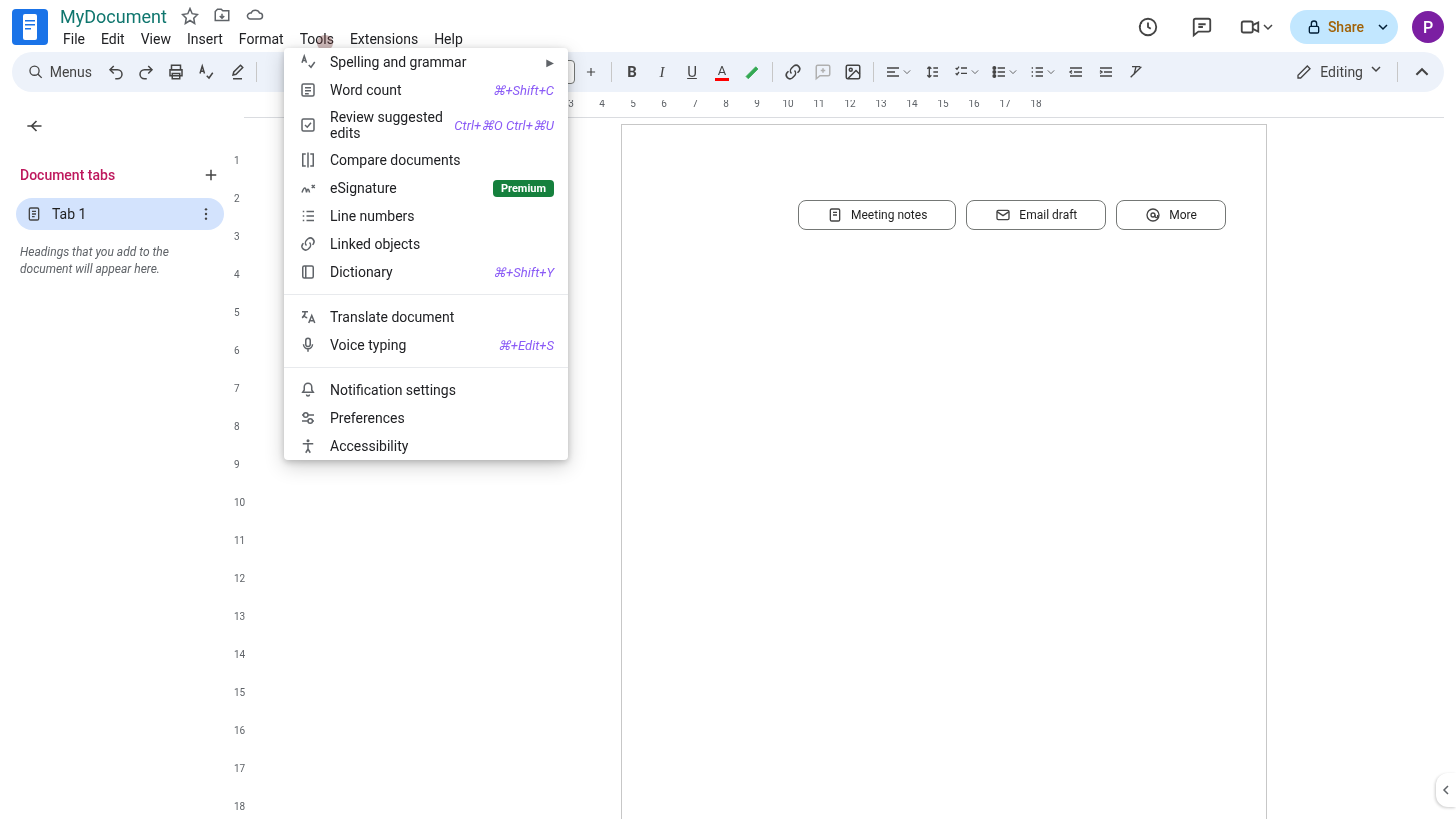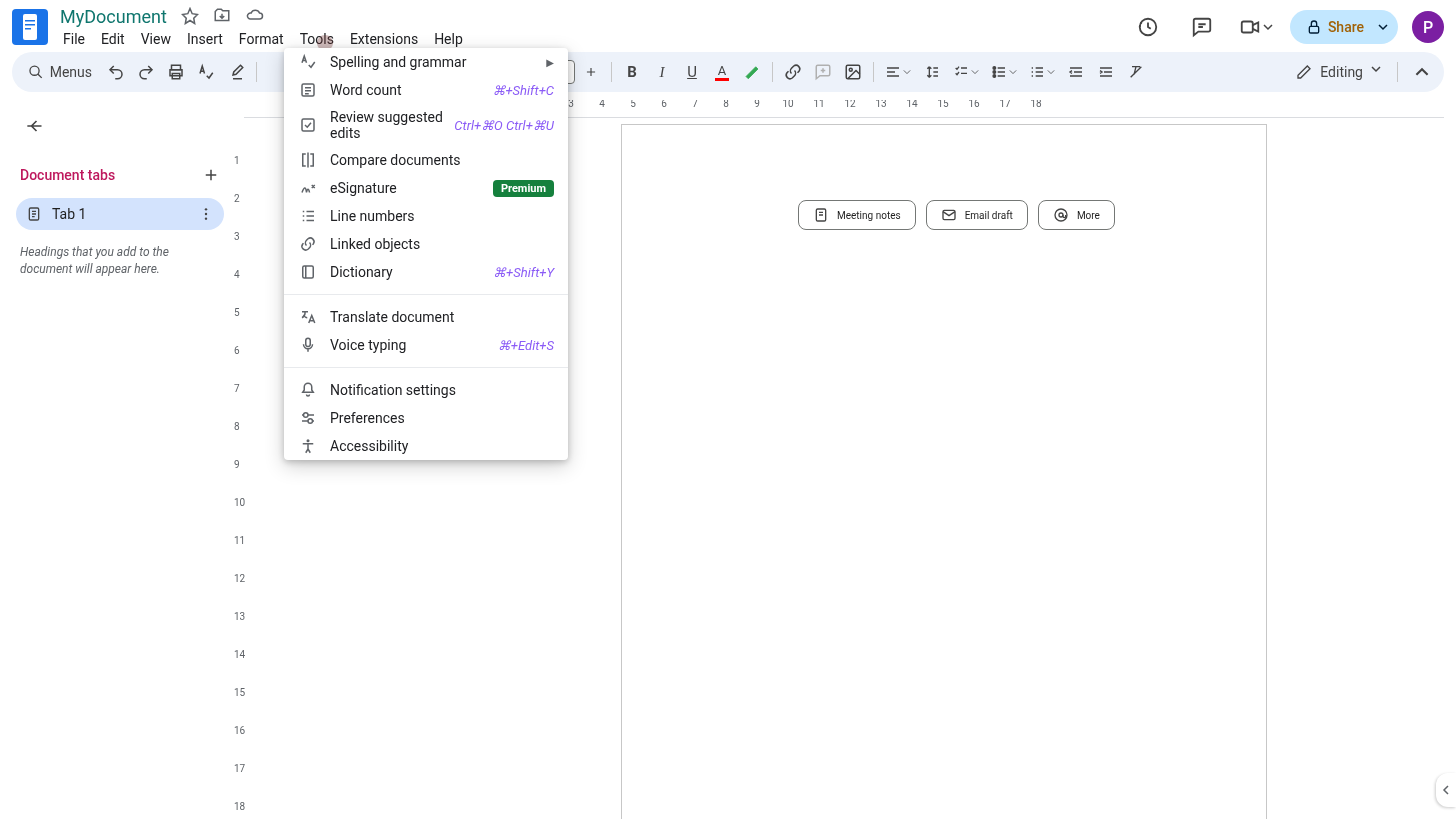--- a/index.html
+++ b/index.html
@@ -46,21 +46,21 @@
 
 
 .hruler { position: absolute; left: 12px; right: 12px; top: 0; height: 18px; border-bottom: 1px solid #dadce0; font-size: 10px; color: #5f6368; }
 .hruler .num { position: absolute; top: -2px; transform: translateX(-50%); }
 .vruler { position: absolute; left: 0; top: 0; bottom: 0; width: 16px; font-size: 10px; color: #5f6368; }
 .vruler .vnum { position: absolute; left: 2px; transform: translateY(-50%); }
 
 .canvas-area { flex: 1; position: relative; background: #fff; overflow: hidden; }
 .page { position: absolute; left: 389px; top: 24px; width: 646px; height: 900px; background: #fff; border: 1px solid #c7c7c7; }
 .chips { position: absolute; left: 566px; top: 100px; display: flex; gap: 10px; }
-.chip { display: flex; align-items: center; gap: 8px; border: 1px solid #747775; border-radius: 8px; padding: 6px 14px; font-size: 10px; color: #1f1f1f; background: #fff; cursor: pointer; }
+.chip { display: flex; align-items: center; gap: 8px; border: 1px solid #747775; border-radius: 8px; padding: 6px 28px; font-size: 12px; color: #1f1f1f; background: #fff; cursor: pointer; }
 
 
 .dropdown { position: absolute; left: 240px; top: 48px; width: 284px; background: #fff; border-radius: 4px; box-shadow: 0 2px 6px rgba(0,0,0,0.2), 0 6px 20px rgba(0,0,0,0.19); padding: 0 0; z-index: 100; margin-left: 44px; }
 .dd-item { display: flex; align-items: center; padding: 5px 14px; font-size: 14px; color: #202124; cursor: pointer; min-height: 26px; }
 .dd-icon { width: 20px; margin-right: 12px; color: #5f6368; display: flex; align-items: center; justify-content: center; }
 .dd-label { flex: 1; }
 .dd-shortcut { font-size: 13px; color: #8b5cf6; font-style: italic; }
 .dd-sep { height: 1px; background: #e8eaed; margin: 8px 0; }
 .premium-badge { background: #15803d; color: #fff; font-size: 11px; padding: 2px 8px; border-radius: 4px; font-weight: 700; }
 .submenu-arrow { color: #5f6368; font-size: 10px; }

